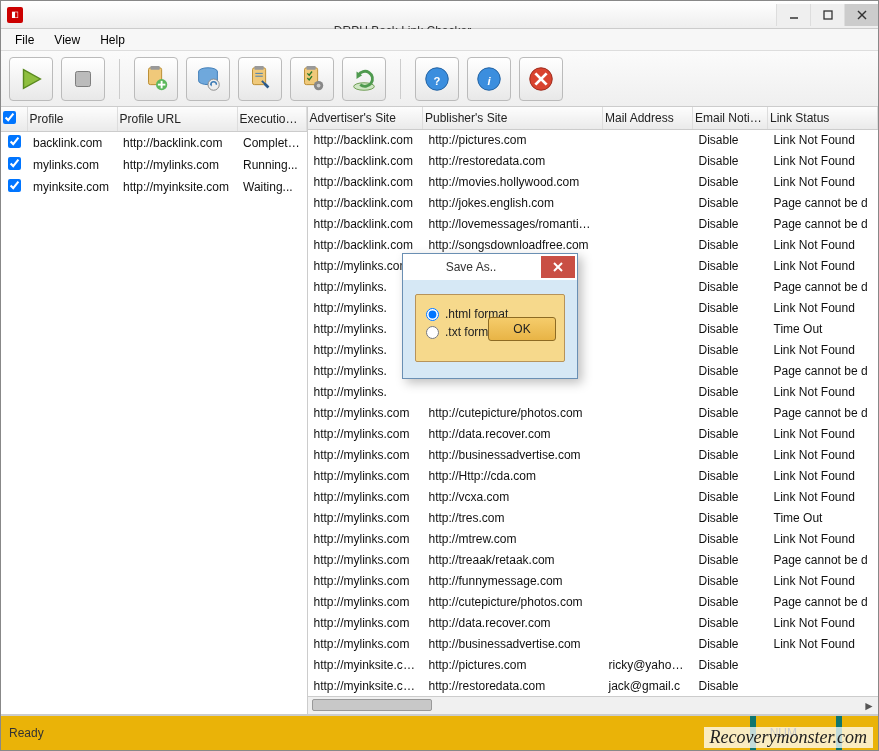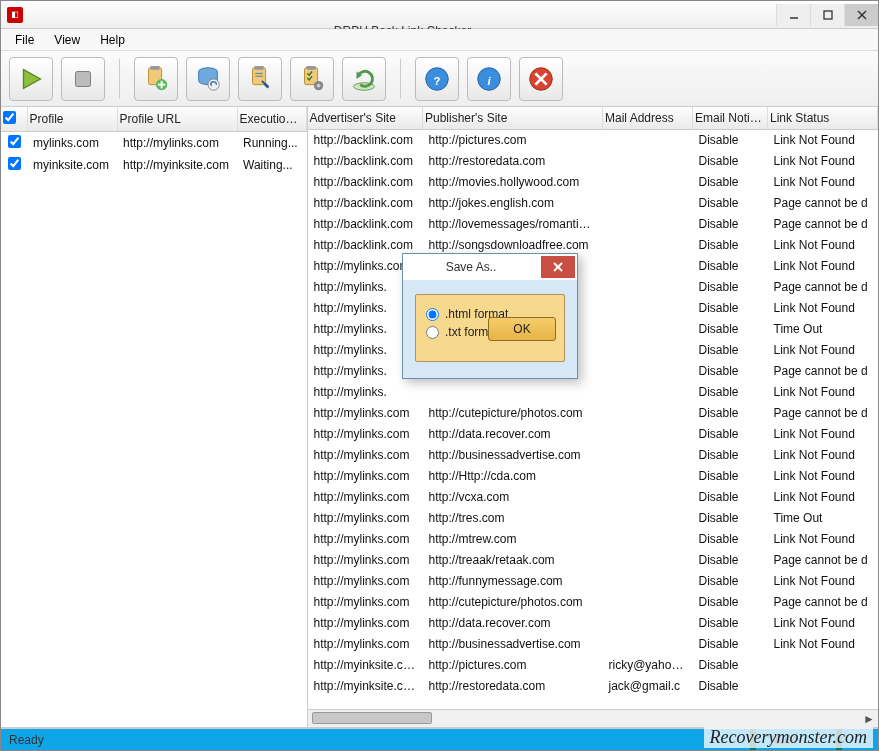--- a/index.html
+++ b/index.html
@@ -42,21 +42,21 @@
 
 .right-panel .scroll-x { height: 18px; background: #f0f0f0; border-top:1px solid #ccc; position: relative; }
 .right-panel .scroll-x .thumb { position:absolute; left:4px; top:2px; width:120px; height:12px; background:#c8c8c8; border:1px solid #999; border-radius:2px; }
 .right-panel .scroll-x .arrow { position:absolute; top:0; width:18px; height:18px; display:flex; align-items:center; justify-content:center; color:#555; cursor:pointer; }
 .right-panel .scroll-x .arrow.left{ left:0; } .right-panel .scroll-x .arrow.right{ right:0; }
 
 .grid::-webkit-scrollbar { width: 16px; height: 16px; }
 .grid::-webkit-scrollbar-thumb { background:#c8c8c8; border:1px solid #999; }
 .grid::-webkit-scrollbar-track { background:#f0f0f0; }
 
-.statusbar { height: 22px; background: #0ea5e9; border-top: 1px solid #ccc; display: flex; align-items: center; padding: 0 8px; font-size: 12px; color: #333; }
+.statusbar { height: 35px; background: #eab308; border-top: 1px solid #ccc; display: flex; align-items: center; padding: 0 8px; font-size: 12px; color: #333; }
 .statusbar .spacer { flex: 1; }
 .statusbar .cell { border-left: 6px solid #0f766e; padding: 0 14px; height: 100%; display:flex; align-items:center;margin-left:25px; }
 
 .dialog-mask { position: absolute; left: 0; top: 0; right: 0; bottom: 0; pointer-events: none; }
 .dialog { position: absolute; left: 402px; top: 253px; width: 176px; background: #d6e8f5; border: 1px solid #6a8fb3; box-shadow: 4px 4px 10px rgba(0,0,0,.25); pointer-events: auto; }
 .dialog .dlg-title { height: 26px; background: #fff; display: flex; align-items: center; }
 .dialog .dlg-title span { flex: 1; text-align: center; color: #333; }
 .dialog .dlg-close { width: 34px; height: 22px; background: #c94f44; display: flex; align-items: center; justify-content: center; color: #fff; margin: 2px; cursor: pointer; }
 .dialog .dlg-body { padding: 14px 12px 16px 12px; }
 .dialog .dlg-body .inner { border: 1px solid #b7935a; background: #f6d98c; border-radius: 2px; padding: 8px 10px 18px 10px; position: relative; min-height: 64px; }
@@ -198,20 +198,26 @@
             </colgroup>
           <thead>
               <tr>
             <th class="check-cell"><input type="checkbox" checked="" style=""></th>
             <th>Profile</th>
             <th>Profile URL</th>
             <th>Execution Status</th>
           </tr>
             </thead>
           <tbody id="left-body">
+              <tr>
+                <td class="check-cell"><input type="checkbox" checked="" style=""></td>
+                <td>backlink.com</td>
+                <td>http://backlink.com</td>
+                <td>Completed.</td>
+              </tr>
               <tr>
                 <td class="check-cell"><input type="checkbox" checked="" style=""></td>
                 <td>mylinks.com</td>
                 <td>http://mylinks.com</td>
                 <td>Running...</td>
               </tr>
               <tr>
                 <td class="check-cell"><input type="checkbox" checked="" style=""></td>
                 <td>myinksite.com</td>
                 <td>http://myinksite.com</td>

